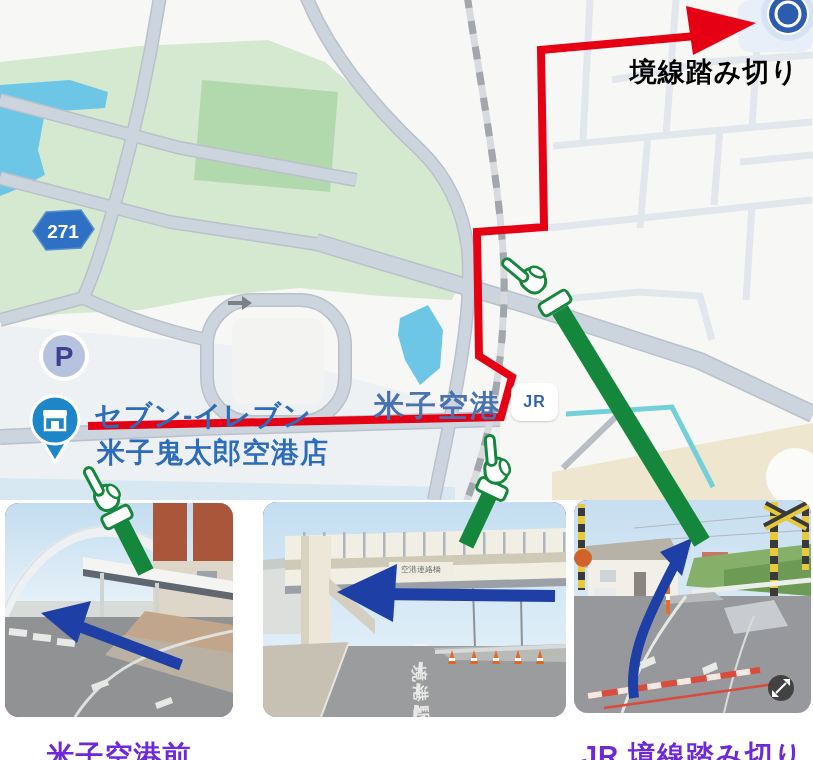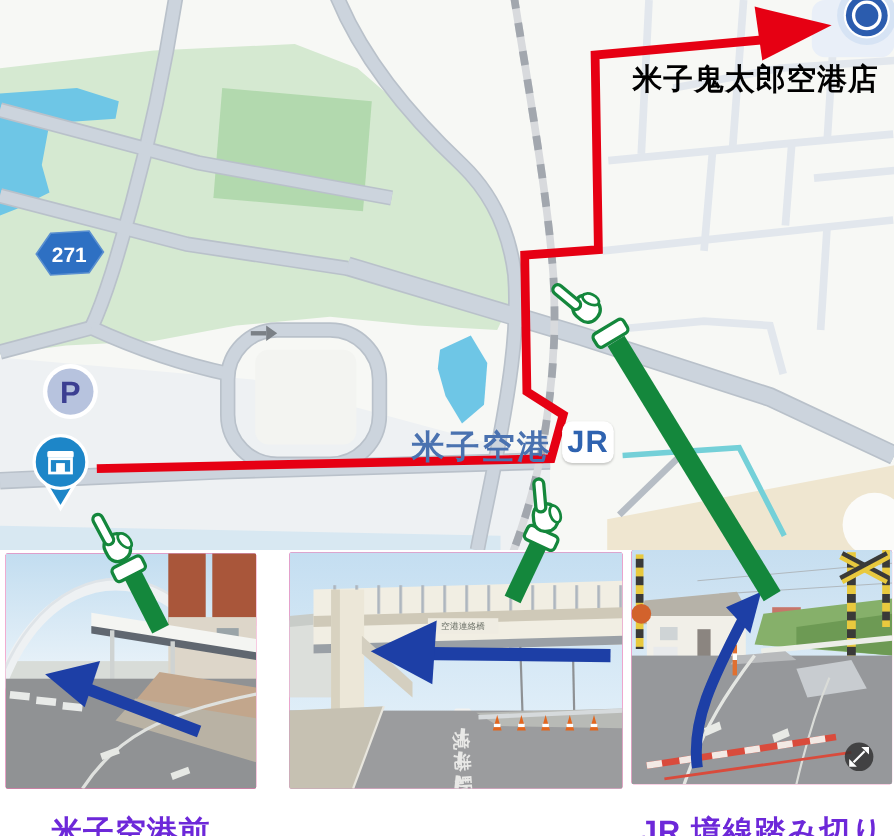--- a/index.html
+++ b/index.html
@@ -18,24 +18,24 @@
   .store-line1{left:94px;top:397px;font-size:28px;letter-spacing:1px;}
   .store-line2{left:97px;top:434px;font-size:28px;letter-spacing:1px;}
   .station-label{
     left:374px;top:386px;font-size:30px;font-weight:700;letter-spacing:2px;
     color:var(--station-blue,#4a72b0);
     text-align:center;
   }
   .jr-box{
     left:511px;top:383px;width:47px;height:38px;background:#fff;border-radius:9px;
     box-shadow:0 1px 2px rgba(0,0,0,.18);display:flex;align-items:center;justify-content:center;
-    color:var(--jr-blue,#2f63b0);font-size:28px;font-weight:800;letter-spacing:1px;
+    color:var(--jr-blue,#2f63b0);font-size:16px;font-weight:800;letter-spacing:1px;
   }
   
-  .photo{background:#ec4899;overflow:hidden;border-radius:2px;}
+  .photo{background:#a21caf;overflow:hidden;border-radius:14px;}
   .caption{
     top:719px;height:36px;color:#6d28d9;font-size:28px;font-weight:800;
     text-align:center;letter-spacing:1px;line-height:36px;margin-top:19px;
   }
   .overlay{left:0;top:0;pointer-events:none;}
 </style>
 </head>
 <body>
 
 <div class="stage">
@@ -134,24 +134,26 @@
     <g>
       <polygon points="40,437 70,437 55,462" fill="#1d86c8" stroke="#fff" stroke-width="3"></polygon>
       <circle cx="55" cy="420" r="24" fill="#1d86c8" stroke="#fff" stroke-width="3"></circle>
       <rect x="43" y="410" width="24" height="6" rx="1.5" fill="#fff"></rect>
       <rect x="45" y="417" width="20" height="13" fill="none" stroke="#fff" stroke-width="2.5"></rect>
       <rect x="51" y="421" width="8" height="9" fill="#fff"></rect>
     </g>
   </svg>
 
   <div class="abs dest-label">
-    <div>米子鬼太郎空港店</div>
+    <div>境線踏み切り</div>
   </div>
   <div class="abs station-label">米子空港</div>
   <div class="abs jr-box">JR</div>
+  <div class="abs store-label store-line1">セブン-イレブン</div>
+  <div class="abs store-label store-line2">米子鬼太郎空港店</div>
 
   <div class="abs photo" style="left:5px;top:503px;width:228px;height:214px;">
     <svg width="228" height="214" viewBox="0 0 228 214">
       <defs>
         <linearGradient id="sky1" x1="0" y1="0" x2="0" y2="1">
           <stop offset="0" stop-color="#c2ddf0"></stop>
             <stop offset="1" stop-color="#eef5fa"></stop>
         </linearGradient>
       </defs>
       <rect width="228" height="122" fill="url(#sky1)"></rect>

